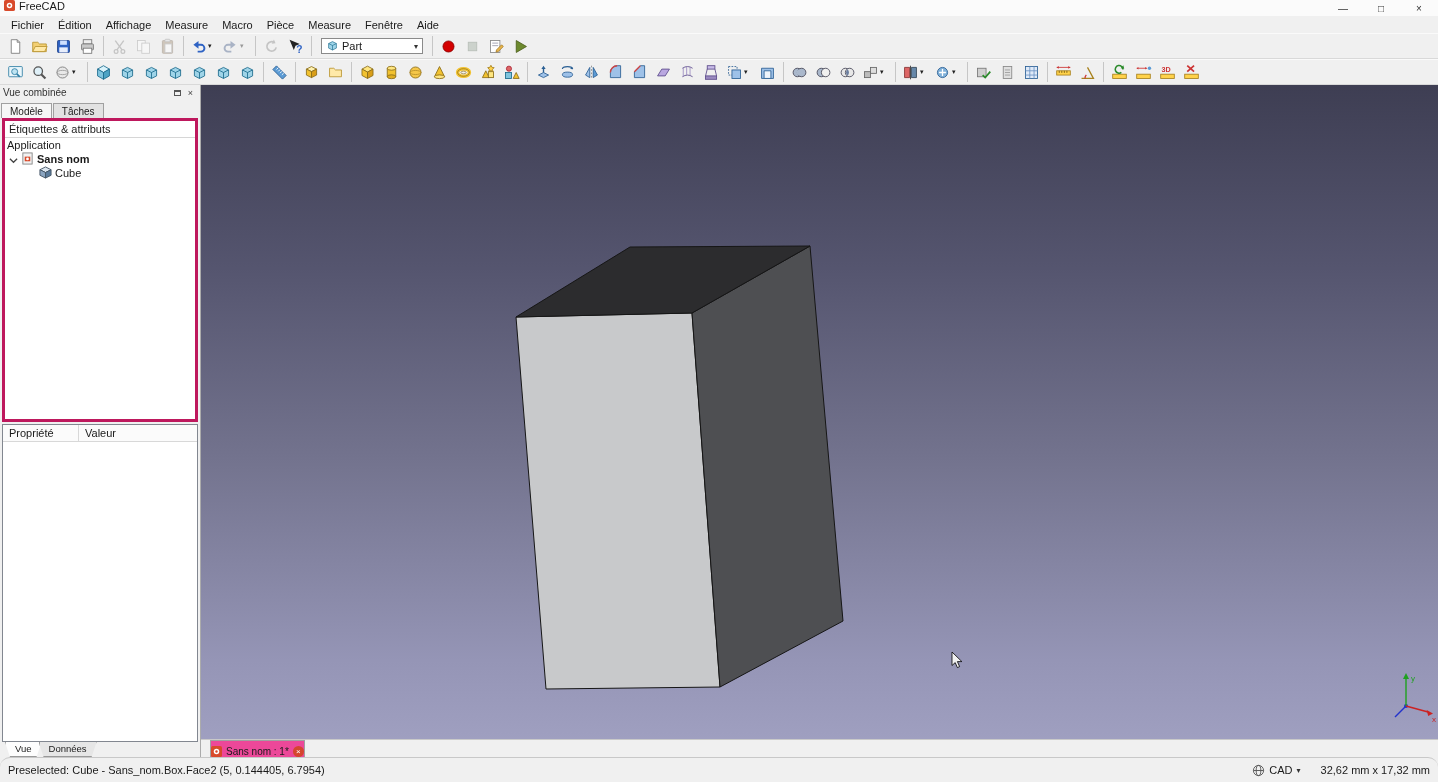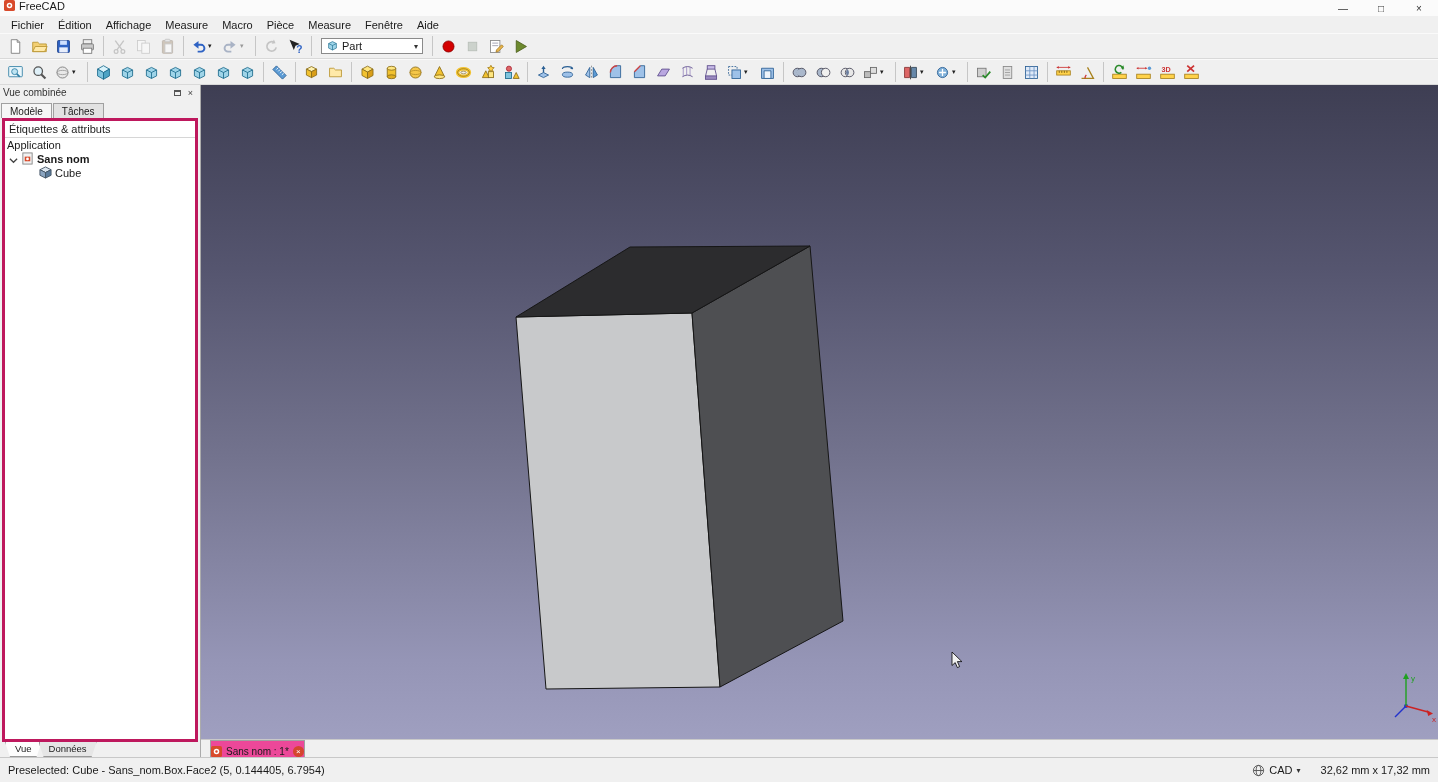--- a/index.html
+++ b/index.html
@@ -62,21 +62,21 @@
   #doctabs { position:absolute; left:201px; right:0; bottom:25px; height:18px; background:#f0f0f0;
     display:flex; align-items:flex-end; padding-left:9px; border-top:1px solid #c9c9c9; }
   .doctab { display:flex; align-items:flex-end; gap:4px; height:17px; padding:0 0; background:#ec4899;
     border:1px solid #a0a0a0; border-bottom:none; font-size:10px; }
   .doctab svg { width:11px; height:11px; }
   .tabclose { width:11px; height:11px; border-radius:50%; background:#d5452e; color:#fff; font-size:8px;
     line-height:11px; text-align:center; }
 
   
   #statusbar { position:absolute; left:0; right:0; bottom:0; height:25px; background:#f0f0f0;
-    border-top:1px solid #c8c8c8; display:flex; align-items:center; padding:0 8px; }
+    border-top:1px solid #c8c8c8; display:flex; align-items:center; padding:0 8px;border-radius:10px; }
   #status-message { flex:1; }
   #status-right { display:flex; align-items:center; gap:4px; }
   #status-right svg { width:13px; height:13px; }
   .nav-dd { font-size:8px; color:#333; }
   #dims { margin-left:16px; }
 </style>
 </head>
 <body>
 <div id="app">
 
@@ -575,20 +575,26 @@
           </svg>
         <span>Sans nom</span>
       </div>
       <div class="tree-row child">
         <svg width="13" height="13" viewBox="0 0 14 14">
             <path d="M7 1 L13 4 L7 7 L1 4 Z" fill="#dce6f0" stroke="#456"></path>
             <path d="M1 4 L7 7 L7 13 L1 10 Z" fill="#8aa4c0" stroke="#456"></path>
             <path d="M13 4 L7 7 L7 13 L13 10 Z" fill="#5a7a9a" stroke="#456"></path>
           </svg>
         <span>Cube</span>
+      </div>
+    </div>
+    <div class="prop-box">
+      <div class="prop-header">
+        <div class="col1">Propriété</div>
+        <div class="col2">Valeur</div>
       </div>
     </div>
     <div class="dock-bottom-tabs">
       <span class="btab active">Vue</span>
       <span class="btab">Données</span>
     </div>
   </div>
 
   <div id="viewport">
     <svg id="scene" viewBox="0 0 1237 654" preserveAspectRatio="none">

